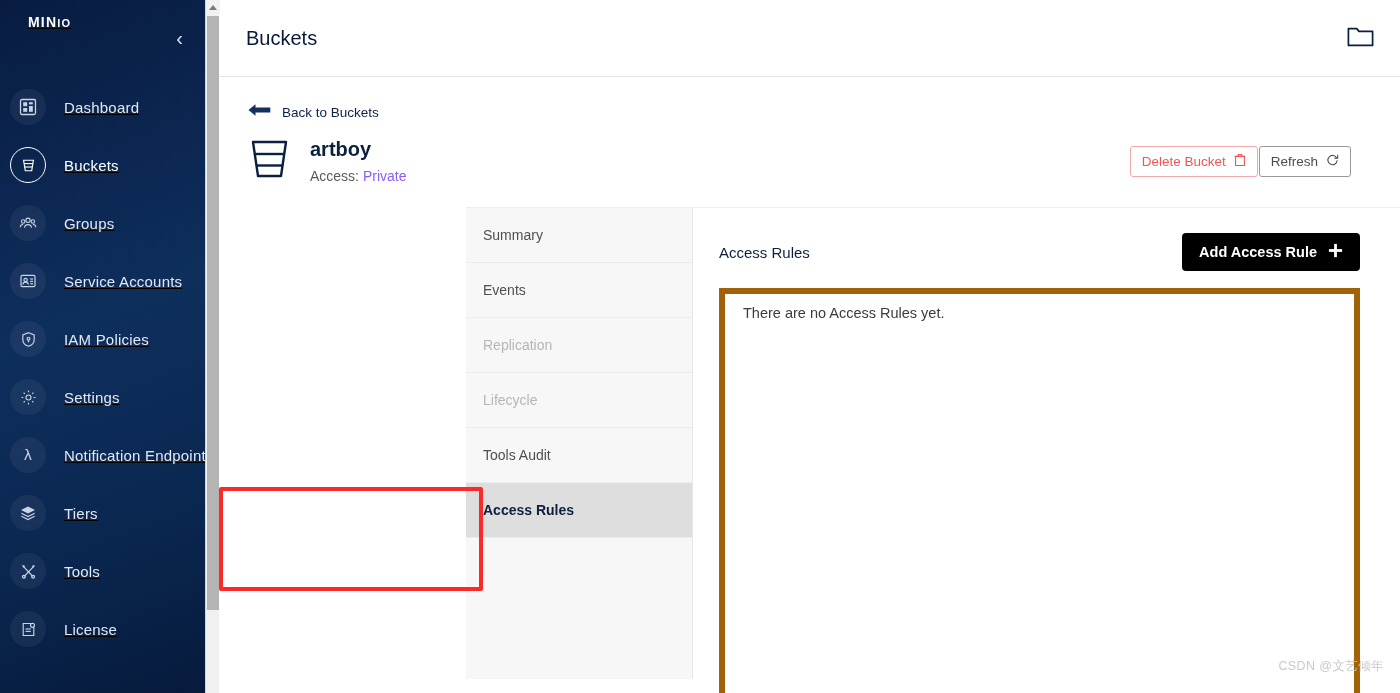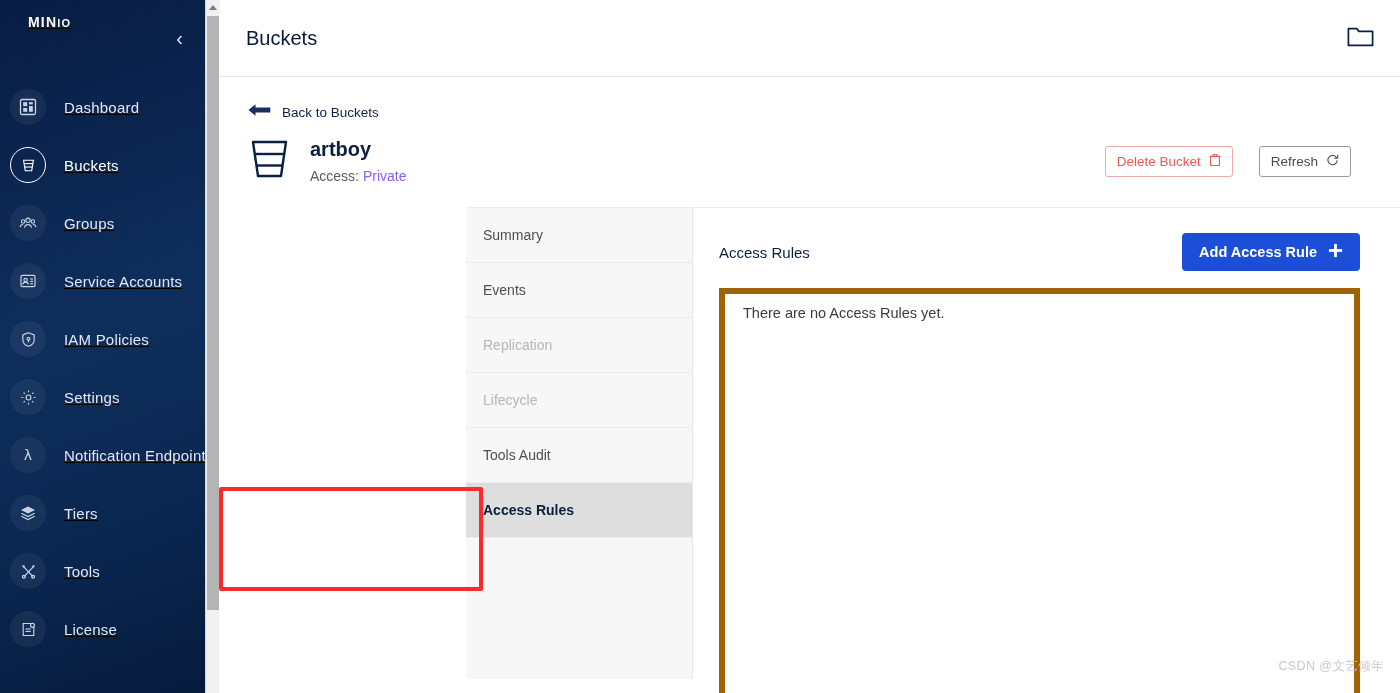--- a/index.html
+++ b/index.html
@@ -101,21 +101,21 @@
   .bucket-head {
     display: flex; align-items: center; justify-content: space-between;
     padding: 15px 49px 0 28px;
   }
   .bucket-left { display: flex; align-items: center; gap: 18px; }
   .bucket-texts { display: flex; flex-direction: column; gap: 8px; }
   .bucket-name { font-size: 20px; font-weight: bold; color: #0b1f3f; line-height: 22px; }
   .bucket-access { font-size: 14px; color: #5a5a5a; line-height: 17px; }
   .bucket-access b { color: #8b5cf6; font-weight: normal; }
 
-  .bucket-actions { display: flex; gap: 26px; align-items: flex-start; }
+  .bucket-actions { display: flex; gap: 1px; align-items: flex-start; }
   .btn {
     display: inline-flex; align-items: center; gap: 8px;
     height: 31px; padding: 0 11px; border-radius: 3px;
     font-size: 13.5px; background: #ffffff; cursor: pointer;
     white-space: nowrap;
   }
   .btn-delete { border: 1px solid #f2a9a9; color: #ec5757; }
   .btn-refresh { border: 1px solid #9a9a9a; color: #4c4c4c; }
 
   
@@ -141,21 +141,21 @@
     flex: 1; padding: 24px 40px 0 26px; background: #ffffff;
     border-top: 1px solid #eeeeee;
   }
   .panel-head {
     display: flex; align-items: center; justify-content: space-between;
     height: 40px;
   }
   .panel-title { font-size: 15px; color: #0b1f3f; }
   .btn-add {
     display: inline-flex; align-items: center; gap: 11px;
-    background: #1d4ed8; color: #ffffff; border: none;
+    background: #000000; color: #ffffff; border: none;
     height: 38px; padding: 0 17px; border-radius: 4px;
     font-size: 14.5px; font-weight: bold; cursor: pointer;
   }
   .empty-box {
     margin-top: 16px; border: 6px solid #a16207;
     height: 427px; padding: 11px 0 0 18px; background: #ffffff;
   }
   .empty-text { font-size: 14.5px; color: #3b3b3b; }
 
   

